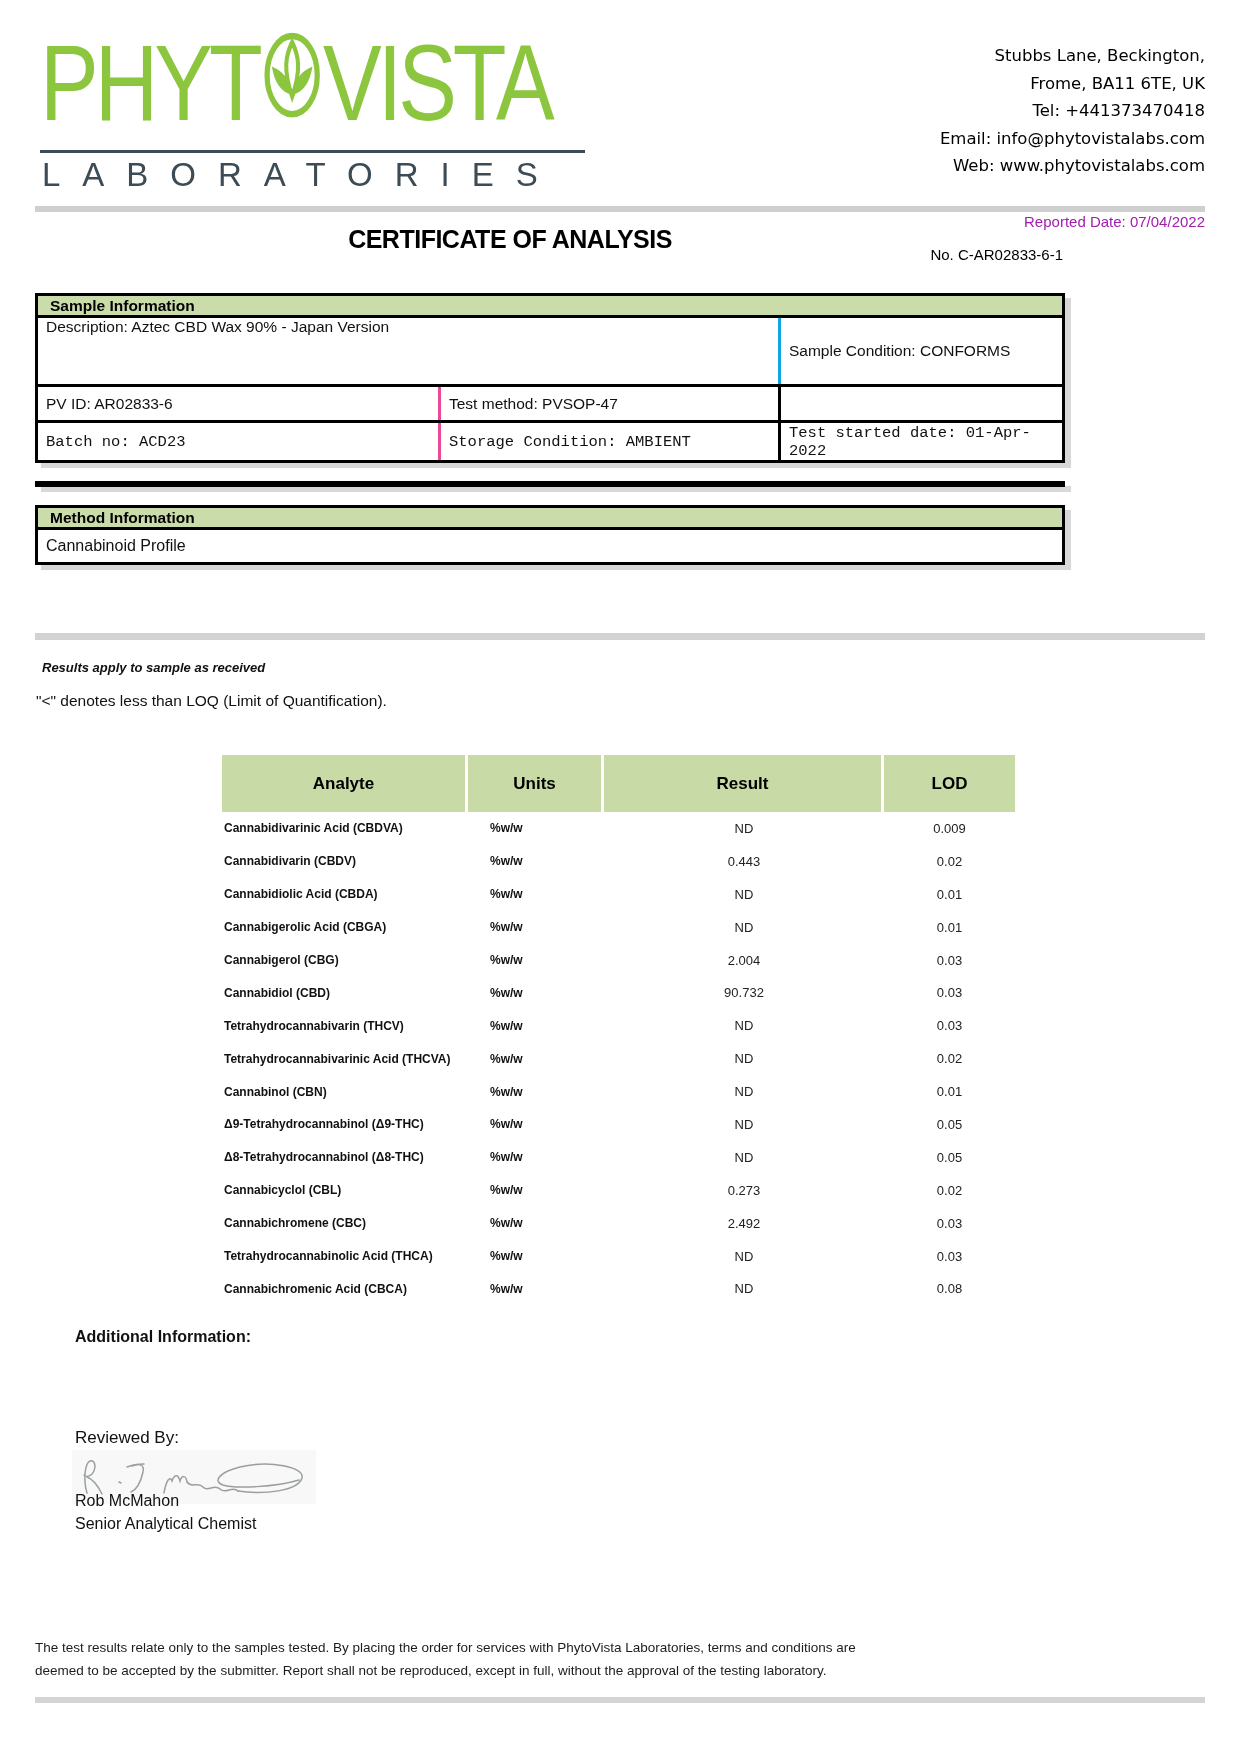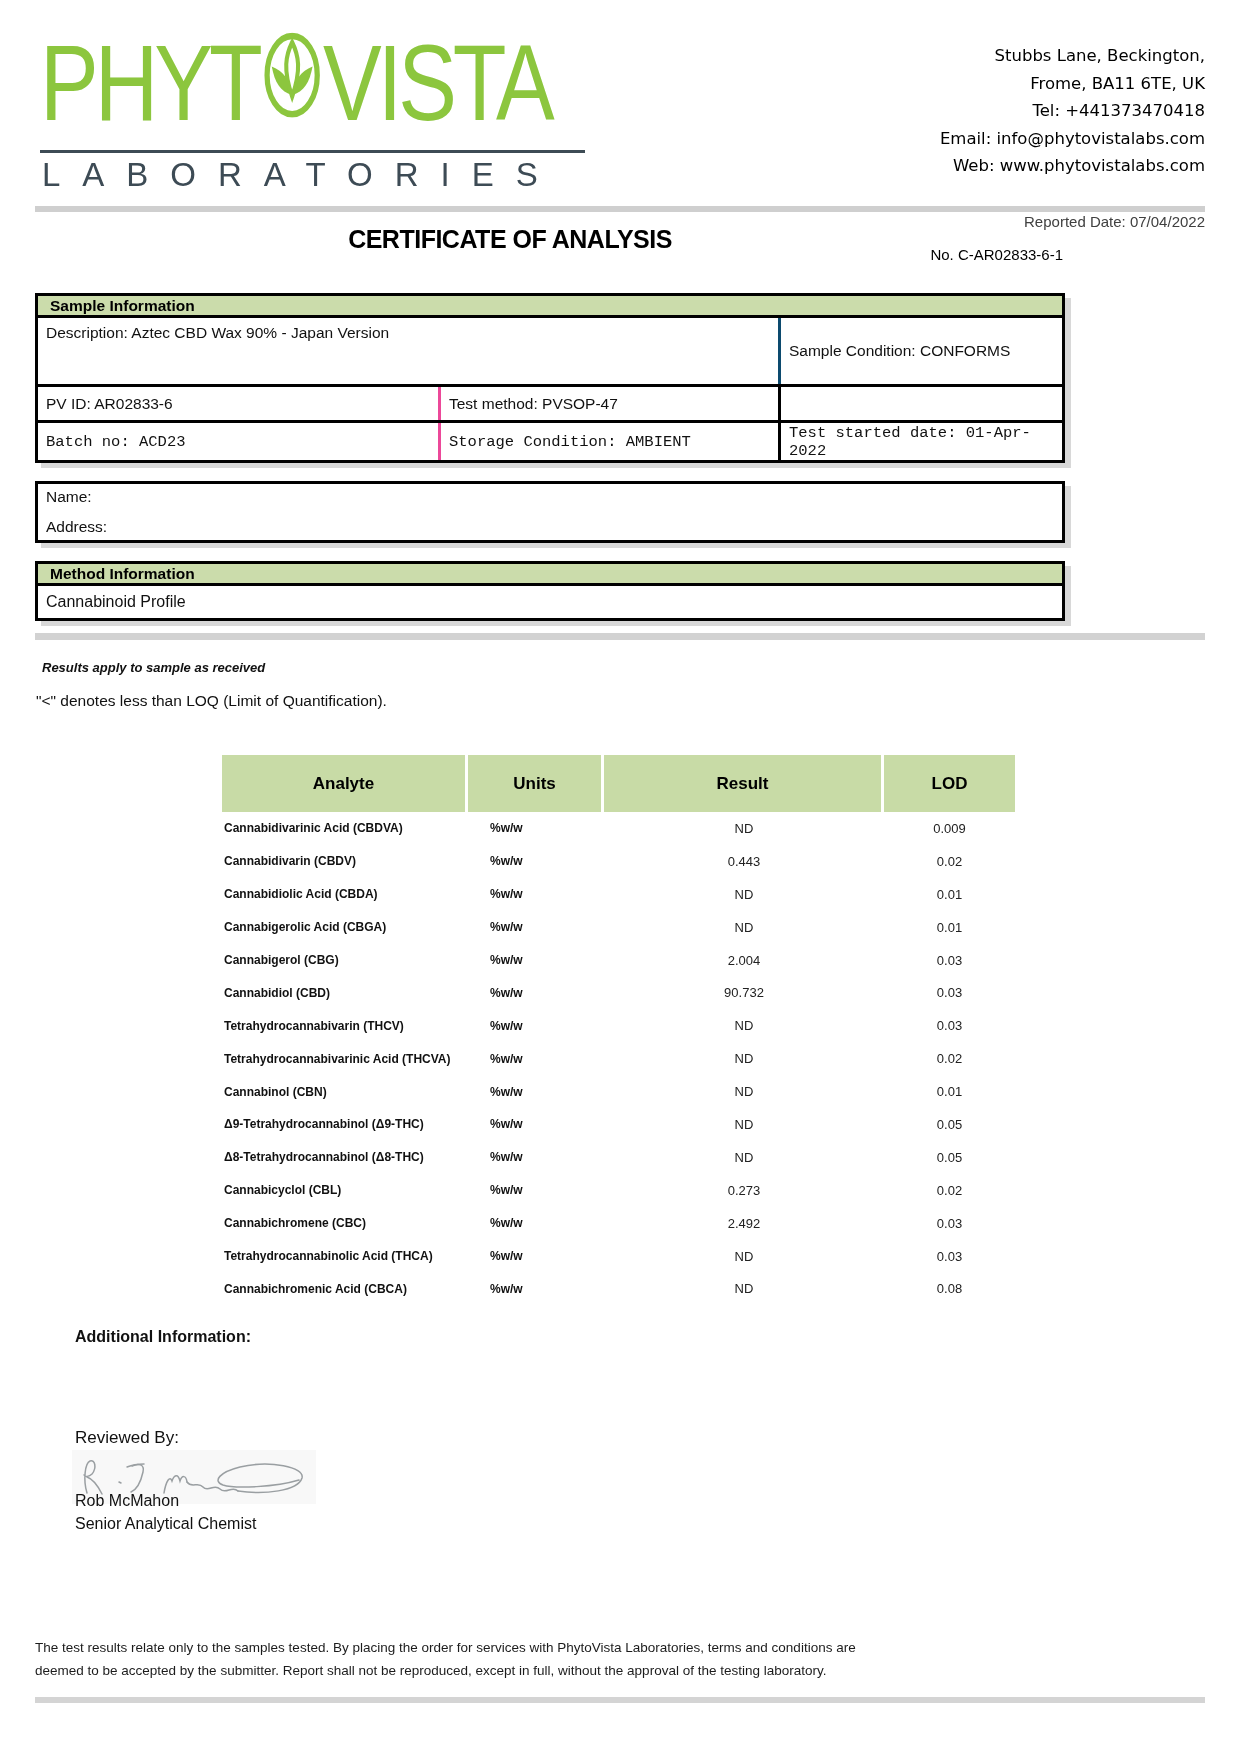--- a/index.html
+++ b/index.html
@@ -12,33 +12,33 @@
               transform:scaleY(1.22); transform-origin:left top; line-height:1; }
   .logo-top .leaf-svg { height:70px; margin:2px 2px 0 4px; }
   .logo-rule { position:absolute; left:40px; top:150px; width:545px; height:3px; background:#3d4b55; }
   .logo-bottom { position:absolute; left:42px; top:156px; width:600px; color:var(--slate);
                  font-size:33px; letter-spacing:22px; font-weight:400; white-space:nowrap; }
   .contact { position:absolute; right:35px; top:42px; text-align:right;
              font-family:"DejaVu Sans", sans-serif; font-size:16.5px; line-height:27.5px; color:#000; }
 
   .header-divider { position:absolute; left:35px; right:35px; top:206px; height:6px; background:#cfcfcf; }
 
-  .reported-date { position:absolute; right:35px; top:213px; font-size:15px; color:#404040;margin-left:6px; }
+  .reported-date { position:absolute; right:35px; top:213px; font-size:15px; color:#a21caf;margin-left:6px; }
   .doc-title { position:absolute; left:330px; top:225px; width:360px; text-align:center;
                font-size:25px; font-weight:bold; letter-spacing:-0.5px; color:#000; }
   .report-no { position:absolute; right:177px; top:246px; font-size:15px; color:#000; }
 
   
   .info-wrap { position:absolute; left:35px; top:293px; width:1030px; }
   .sec { border:3px solid #000; background:#fff; box-shadow:6px 5px 0 #d8d8d8; margin-bottom:18px; }
   .sec-bar { background:var(--secgreen); border-bottom:3px solid #000; height:22px;
              display:flex; align-items:center; padding-left:12px;
              font-weight:bold; font-size:15.5px; color:#000; }
   .desc-row { display:flex; height:66px; }
-  .desc-cell { width:743px; border-right:3px solid #0c4a6e; padding:6px 8px; font-size:15.5px; }
+  .desc-cell { width:743px; border-right:3px solid #0ea5e9; padding:0 8px; font-size:15.5px; }
   .cond-cell { flex:1; display:flex; align-items:center; padding-left:8px; font-size:15.5px; }
   .tri-row { display:flex; border-top:3px solid #000; }
   .tri-row.r1 { height:36px; }
   .tri-row.r2 { height:40px;font-family:Liberation Mono, monospace; }
   .tri-c { display:flex; align-items:center; padding-left:8px; font-size:15.5px; }
   .tri-c.c1 { width:403px; border-right:3px solid #ec4899; }
   .tri-c.c2 { width:340px; border-right:3px solid #000; }
   .tri-c.c3 { flex:1; }
   .cust-body { height:56px; display:flex; flex-direction:column; justify-content:space-between;
                padding:4px 8px; font-size:15.5px; }
@@ -124,24 +124,20 @@
         <div class="tri-c c2">Test method: PVSOP-47</div>
       </div>
       <div class="tri-row r2">
         <div class="tri-c c1">Batch no: ACD23</div>
         <div class="tri-c c2">Storage Condition: AMBIENT</div>
         <div class="tri-c c3">Test started date: 01-Apr-2022</div>
       </div>
     </div>
 
     <div class="sec">
-      <div class="cust-body">
-        <div>Name:</div>
-        <div>Address:</div>
-      </div>
     </div>
 
     <div class="sec">
       <div class="sec-bar">Method Information</div>
       <div class="meth-body">Cannabinoid Profile</div>
     </div>
 
   </div>
 
   <div class="mid-divider"></div>

